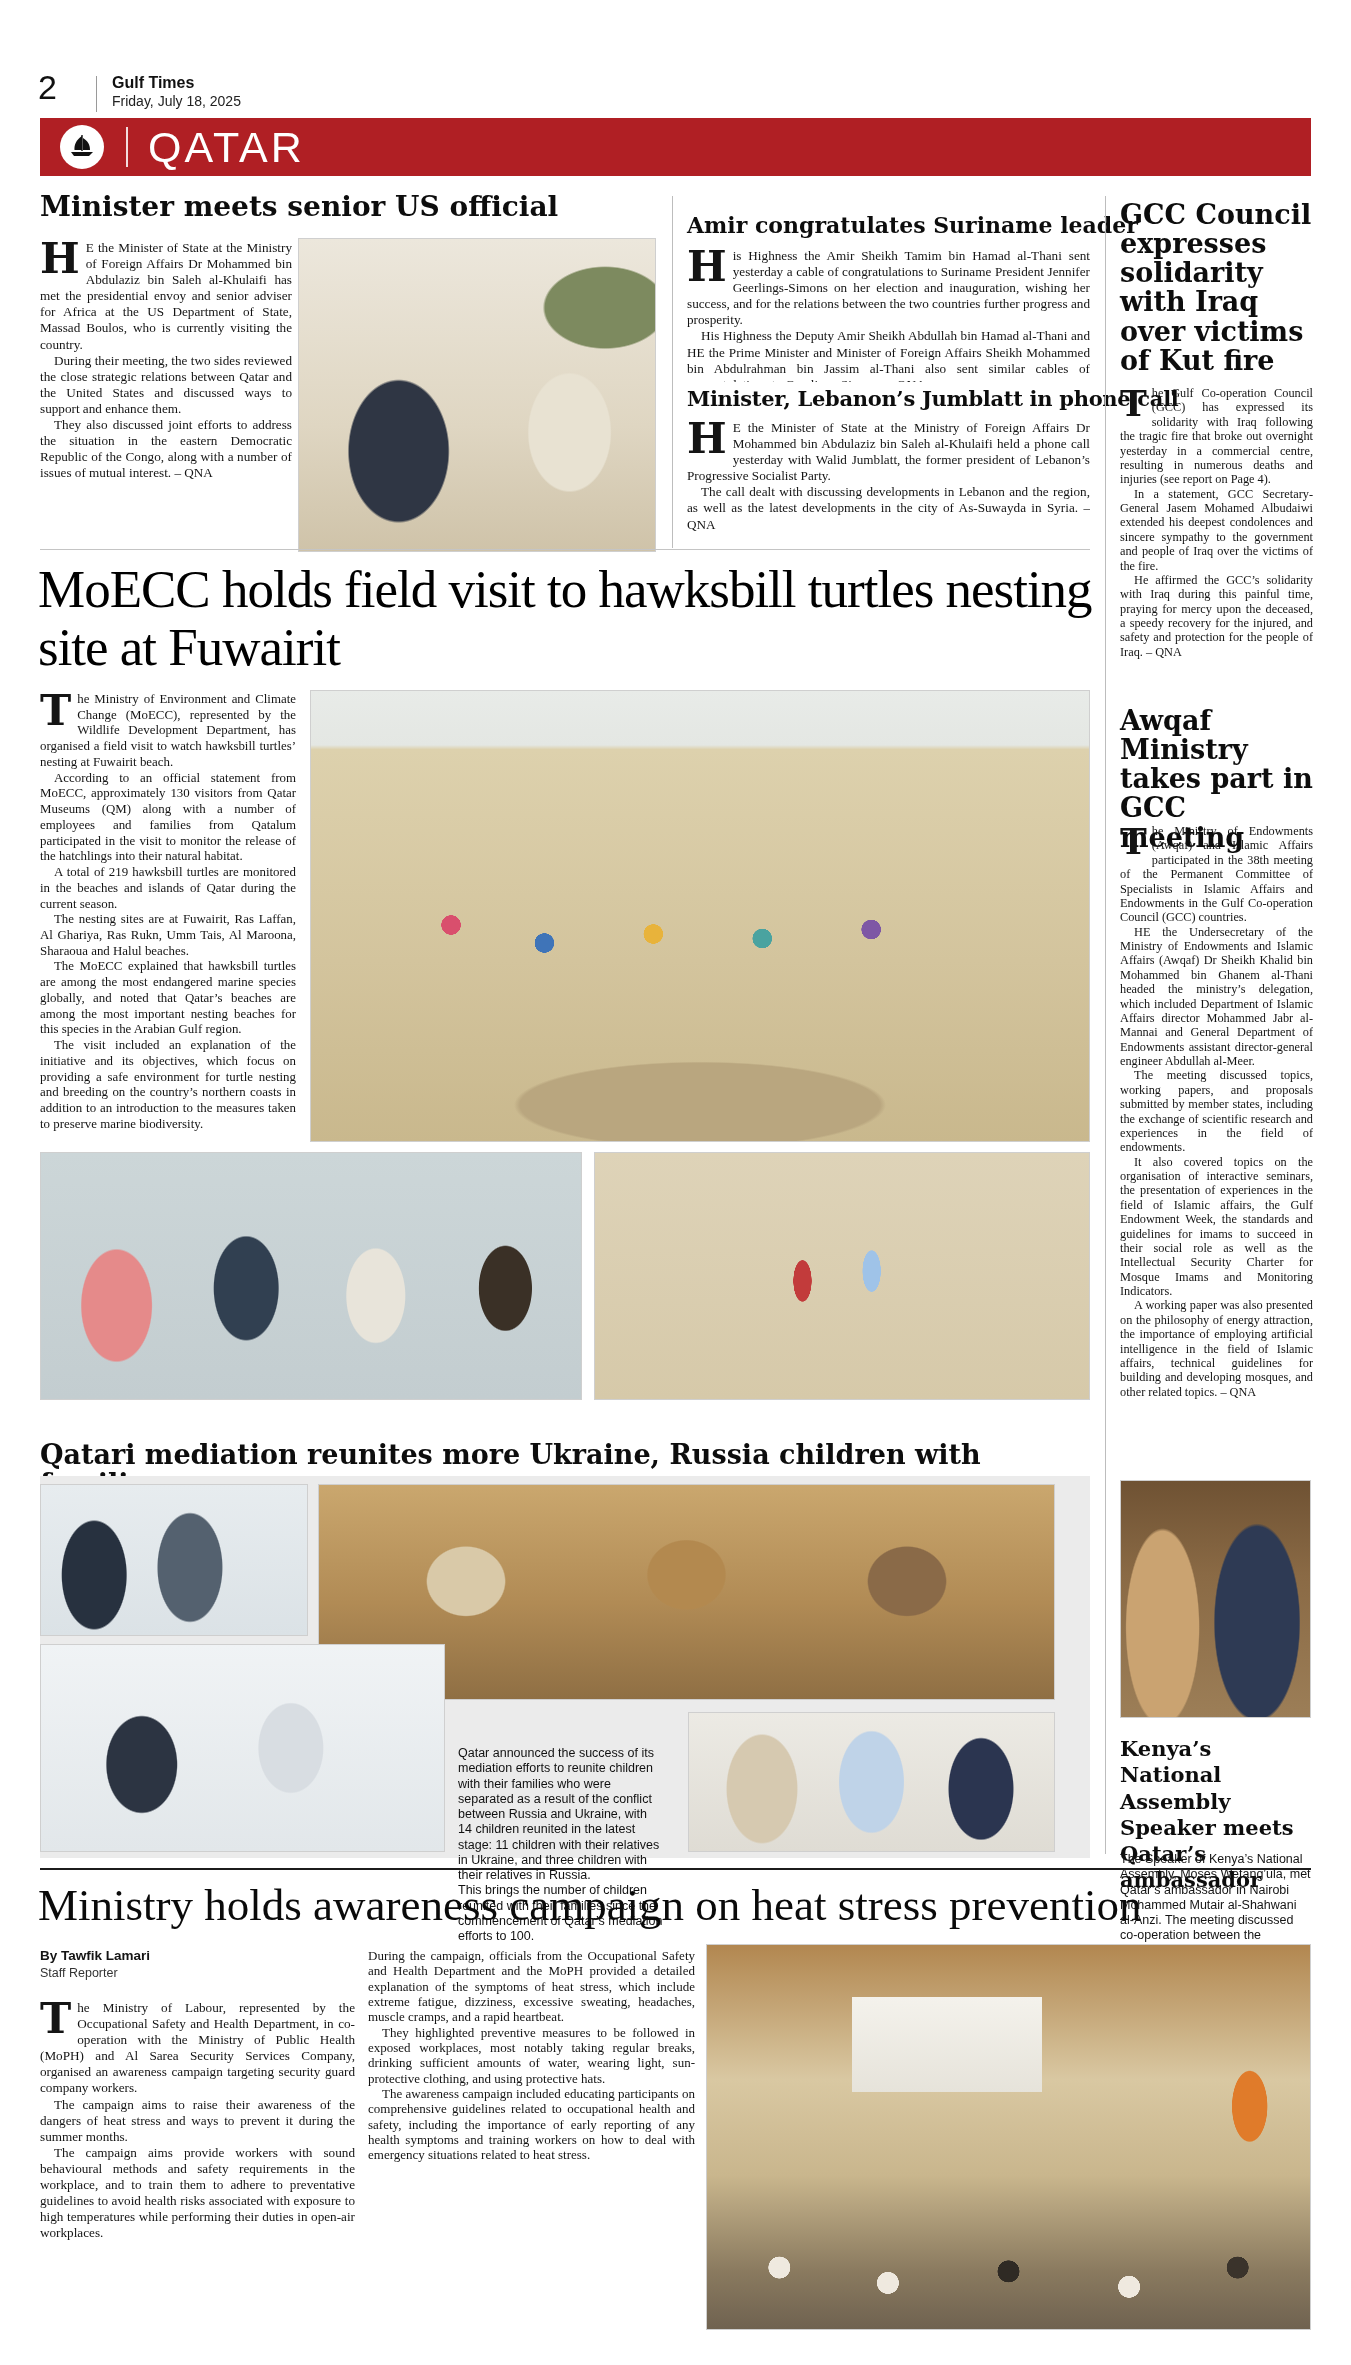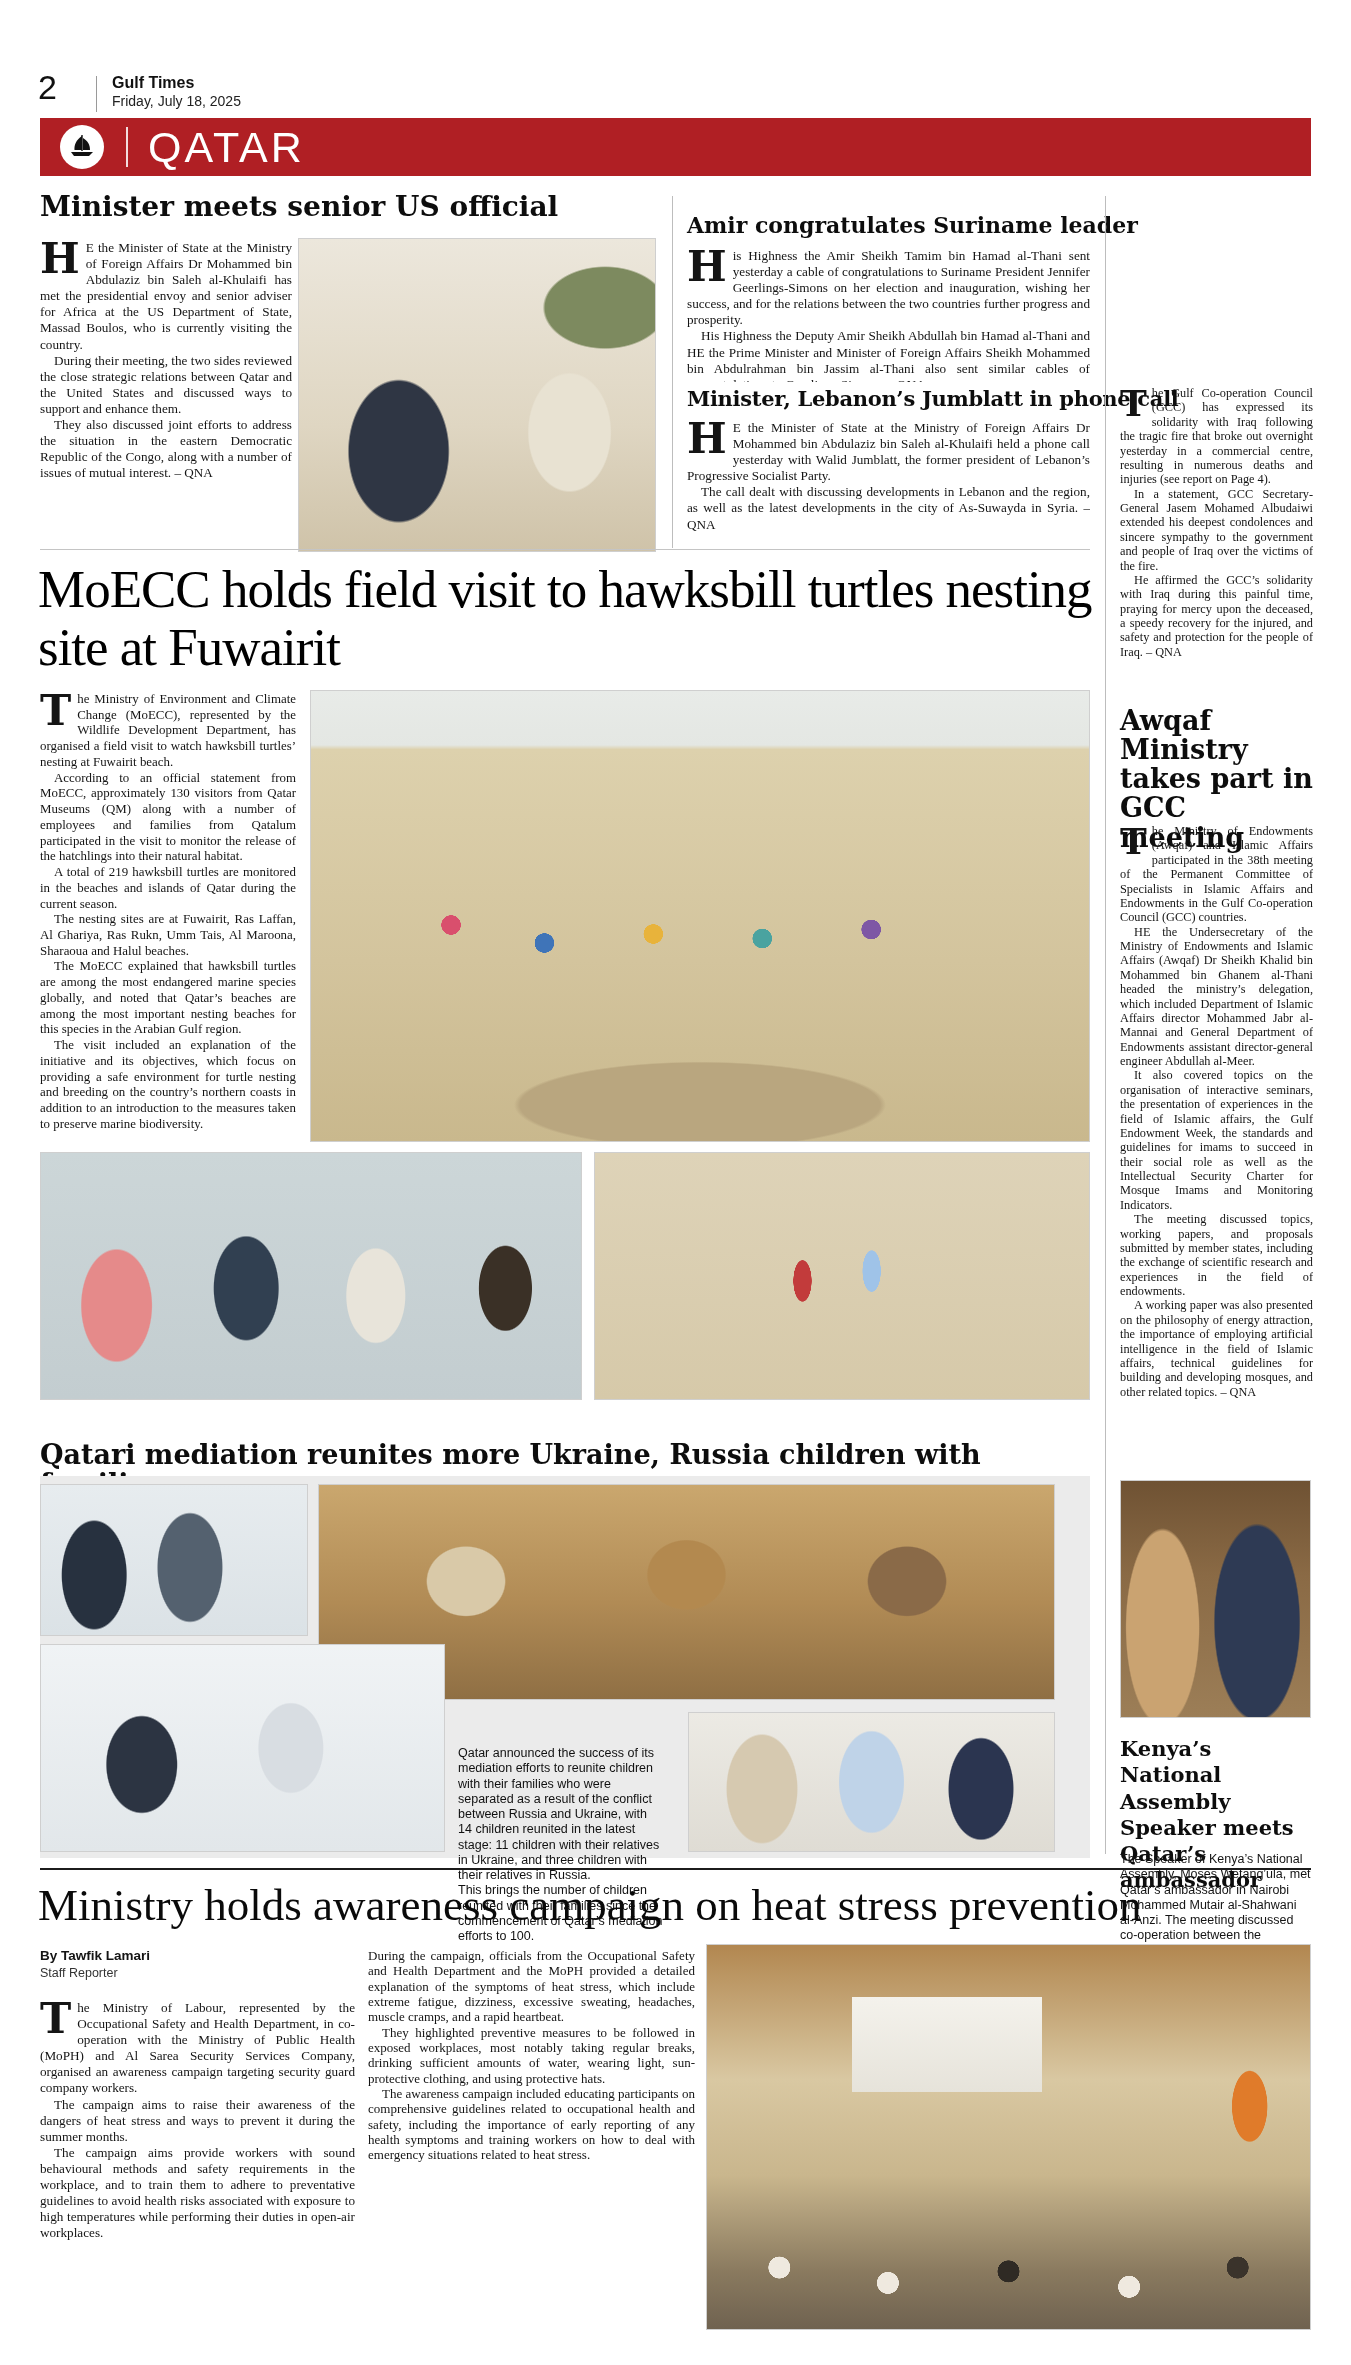--- a/index.html
+++ b/index.html
@@ -141,20 +141,21 @@
   </div>
 
   <div class="abs hl" style="left:687px;top:388px;width:410px;font-size:21px;white-space:nowrap;letter-spacing:-0.3px;">Minister, Lebanon’s Jumblatt in phone call</div>
   <div class="abs b fs-std" style="left:687px;top:420px;width:403px;height:122px;">
     <p class="dc">HE the Minister of State at the Ministry of Foreign Affairs Dr Mohammed bin Abdulaziz bin Saleh al-Khulaifi held a phone call yesterday with Walid Jumblatt, the former president of Lebanon’s Progressive Socialist Party.</p>
     <p>The call dealt with discussing developments in Lebanon and the region, as well as the latest developments in the city of As-Suwayda in Syria. – QNA</p>
   </div>
 
   <div class="abs vrule" style="left:1105px;top:196px;height:1658px;"></div>
 
+  <div class="abs hl" style="left:1120px;top:200px;width:195px;font-size:27px;">GCC Council expresses solidarity with Iraq over victims of Kut fire</div>
   <div class="abs b fs-narrow" style="left:1120px;top:386px;width:193px;height:316px;">
     <p class="dc">The Gulf Co-operation Council (GCC) has expressed its solidarity with Iraq following the tragic fire that broke out overnight yesterday in a commercial centre, resulting in numerous deaths and injuries (see report on Page 4).</p>
     <p>In a statement, GCC Secretary-General Jasem Mohamed Albudaiwi extended his deepest condolences and sincere sympathy to the government and people of Iraq over the victims of the fire.</p>
     <p>He affirmed the GCC’s solidarity with Iraq during this painful time, praying for mercy upon the deceased, a speedy recovery for the injured, and safety and protection for the people of Iraq. – QNA</p>
   </div>
 
   <div class="abs hairline" style="left:40px;top:549px;width:1050px;"></div>
 
   <div class="abs hl-main" style="left:38px;top:560px;width:1055px;">MoECC holds field visit to hawksbill turtles nesting site at Fuwairit</div>
   <div class="abs b fs-moecc" style="left:40px;top:692px;width:256px;height:452px;">
@@ -166,22 +167,22 @@
     <p>The visit included an explanation of the initiative and its objectives, which focus on providing a safe environment for turtle nesting and breeding on the country’s northern coasts in addition to an introduction to the measures taken to preserve marine biodiversity.</p>
   </div>
   <div class="ph ph-beach-main" style="left:310px;top:690px;width:780px;height:452px;"></div>
   <div class="ph ph-camera" style="left:40px;top:1152px;width:542px;height:248px;"></div>
   <div class="ph ph-beach-girls" style="left:594px;top:1152px;width:496px;height:248px;"></div>
 
   <div class="abs hl" style="left:1120px;top:706px;width:195px;font-size:27px;">Awqaf Ministry takes part in GCC meeting</div>
   <div class="abs b fs-narrow" style="left:1120px;top:824px;width:193px;height:612px;">
     <p class="dc">The Ministry of Endowments (Awqaf) and Islamic Affairs participated in the 38th meeting of the Permanent Committee of Specialists in Islamic Affairs and Endowments in the Gulf Co-operation Council (GCC) countries.</p>
     <p>HE the Undersecretary of the Ministry of Endowments and Islamic Affairs (Awqaf) Dr Sheikh Khalid bin Mohammed bin Ghanem al-Thani headed the ministry’s delegation, which included Department of Islamic Affairs director Mohammed Jabr al-Mannai and General Department of Endowments assistant director-general engineer Abdullah al-Meer.</p>
+    <p>The meeting discussed topics, working papers, and proposals submitted by member states, including the exchange of scientific research and experiences in the field of endowments.</p>
     <p>It also covered topics on the organisation of interactive seminars, the presentation of experiences in the field of Islamic affairs, the Gulf Endowment Week, the standards and guidelines for imams to succeed in their social role as well as the Intellectual Security Charter for Mosque Imams and Monitoring Indicators.</p>
-    <p>The meeting discussed topics, working papers, and proposals submitted by member states, including the exchange of scientific research and experiences in the field of endowments.</p>
     <p>A working paper was also presented on the philosophy of energy attraction, the importance of employing artificial intelligence in the field of Islamic affairs, technical guidelines for building and developing mosques, and other related topics. – QNA</p>
   </div>
 
   <div class="abs hl" style="left:40px;top:1440px;width:1050px;font-size:27px;">Qatari mediation reunites more Ukraine, Russia children with families</div>
   <div class="abs gray-panel" style="left:40px;top:1476px;width:1050px;height:382px;"></div>
   <div class="ph ph-handshake" style="left:40px;top:1484px;width:268px;height:152px;"></div>
   <div class="ph ph-couch" style="left:318px;top:1484px;width:737px;height:216px;"></div>
   <div class="ph ph-flags" style="left:40px;top:1644px;width:405px;height:208px;"></div>
   <div class="abs sans caption" style="left:458px;top:1702px;width:206px;height:200px;overflow:hidden;">
     <p style="margin:0;">Qatar announced the success of its mediation efforts to reunite children with their families who were separated as a result of the conflict between Russia and Ukraine, with 14 children reunited in the latest stage: 11 children with their relatives in Ukraine, and three children with their relatives in Russia.</p>

